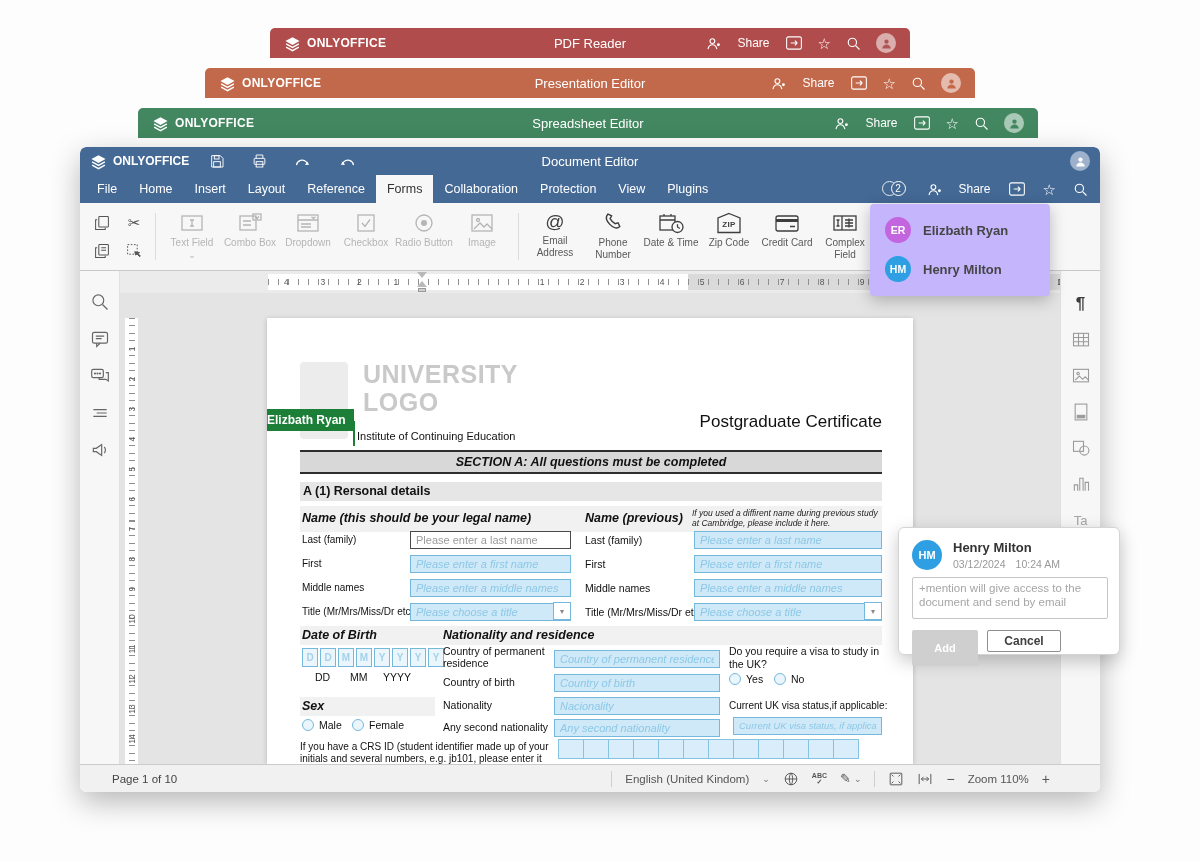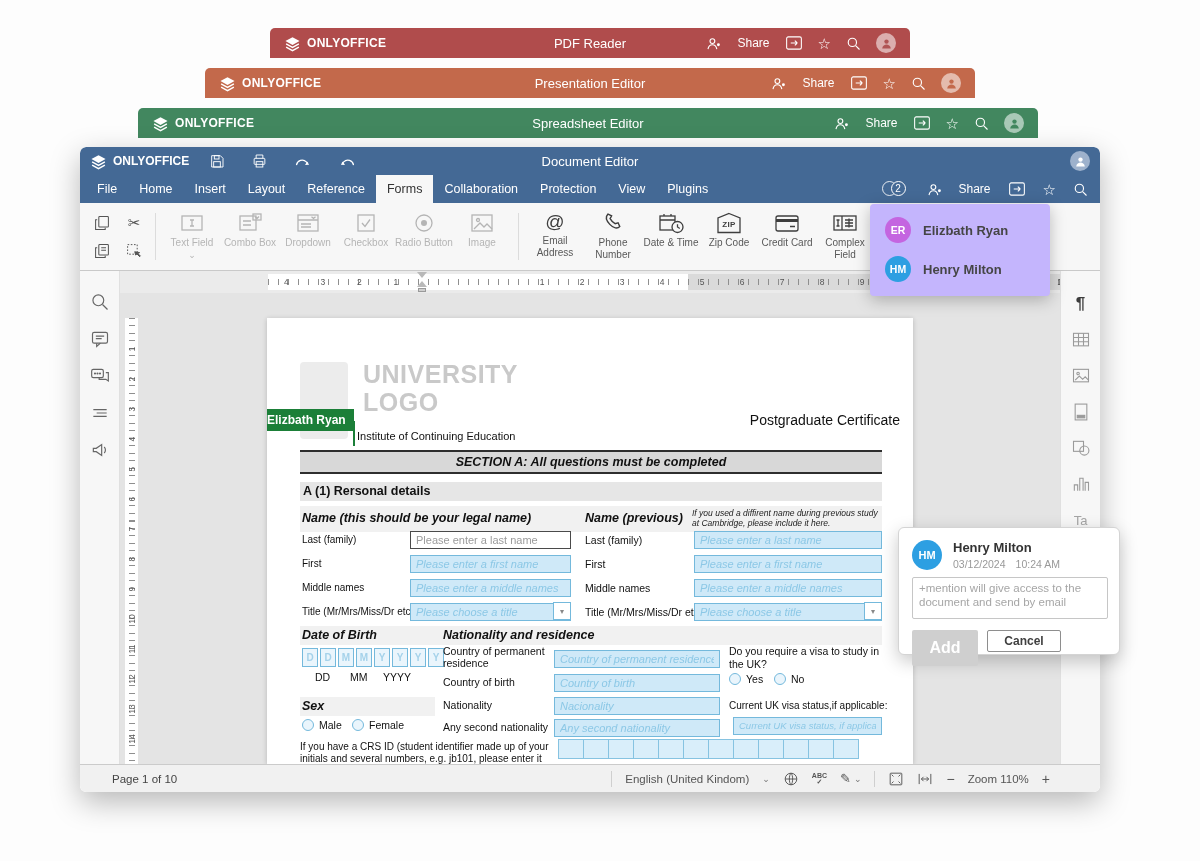--- a/index.html
+++ b/index.html
@@ -94,21 +94,21 @@
 
 
 .page{position:absolute;left:187px;top:171px;width:646px;height:446px;background:#fff;box-shadow:0 1px 5px rgba(0,0,0,.2);z-index:1;overflow:hidden;color:#111}
 .abs{position:absolute}
 .pg-logo-box{left:33px;top:44px;width:48px;height:77px;background:#ececec;border-radius:4px}
 .pg-logo-text{left:96px;top:42px;font-size:25px;line-height:28px;font-weight:bold;color:#c9c9c9;letter-spacing:.5px}
 .pg-collab{left:-8px;top:91px;height:22px;background:#1b7f38;color:#fff;font-weight:bold;font-size:12px;line-height:22px;padding:0 8px;z-index:3}
 .pg-caret{left:86px;top:103px;width:2px;height:25px;background:#1b7f38;z-index:2}
 .pg-inst{left:90px;top:112px;font-size:11px}
 .pg-title{right:31px;top:54px;font-size:26px;font-weight:bold;color:#0c0c0c}
-.pg-sub{right:13px;top:94px;font-size:14px}
+.pg-sub{right:31px;top:94px;font-size:17px}
 .pg-banner{left:33px;top:132px;width:582px;height:24px;background:#d8d8d8;border-top:2px solid #2e2e2e;border-bottom:2px solid #2e2e2e;display:flex;align-items:center;justify-content:center;font-weight:bold;font-style:italic;font-size:12.5px}
 .pg-sect{left:33px;top:164px;width:582px;height:19px;background:#e6e6e6;font-weight:bold;font-size:12.5px;line-height:19px;padding-left:3px}
 .strip{background:#f1f1f1}
 .hital{font-weight:bold;font-style:italic;font-size:12.5px}
 .lbl{font-size:10px}
 .slbl{font-size:10.5px}
 .note{font-style:italic;font-size:8.5px;line-height:10px;color:#222}
 .bfield{height:18px;background:#cfe9f8;border:1px solid #74b9dc;font-style:italic;font-size:11px;color:#8cc8e6;padding:0 5px;width:100%}
 .bfield::placeholder{color:#8cc8e6;font-style:italic;opacity:1}
 input.bfield{outline:none}
@@ -126,21 +126,21 @@
 
 
 #comment{position:absolute;left:898px;top:527px;width:222px;height:128px;background:#fff;border:1px solid #d4d4d4;border-radius:6px;box-shadow:0 6px 18px rgba(0,0,0,.22);z-index:6;padding:12px 13px}
 .chead{display:flex;gap:11px}
 .cava{width:30px;height:30px;border-radius:50%;background:#2d9fe2;color:#fff;font-weight:bold;font-size:11px;display:flex;align-items:center;justify-content:center;flex:0 0 auto}
 .cname{font-weight:bold;font-size:13px;color:#333}
 .cdate{font-size:10.5px;color:#999;margin-top:3px;display:flex;gap:10px}
 .ctext{margin-top:7px;width:196px;height:42px;border:1px solid #c6c6c6;border-radius:2px;font-size:11.5px;line-height:14px;color:#a6a6a6;padding:3px 6px;resize:none;font-family:"Liberation Sans",sans-serif;outline:none}
 .ctext::placeholder{color:#a6a6a6;opacity:1}
 .cbtns{display:flex;gap:9px;margin-top:7px}
-.badd{width:66px;height:36px;background:#cfcfcf;color:#fff;font-weight:bold;font-size:16px;display:flex;align-items:center;justify-content:center;border-radius:2px}
+.badd{width:66px;height:36px;background:#cfcfcf;color:#fff;font-weight:bold;font-size:11px;display:flex;align-items:center;justify-content:center;border-radius:2px}
 .bcancel{width:74px;height:22px;background:#fff;border:1px solid #8e8e8e;color:#404040;font-weight:bold;font-size:12px;display:flex;align-items:center;justify-content:center;border-radius:2px}
 </style>
 </head>
 <body>
 
 <div class="stage">
 
   <div class="appbar" id="bar-pdf">
     <span class="logo">
       <svg width="17" height="17" viewBox="0 0 24 24">

